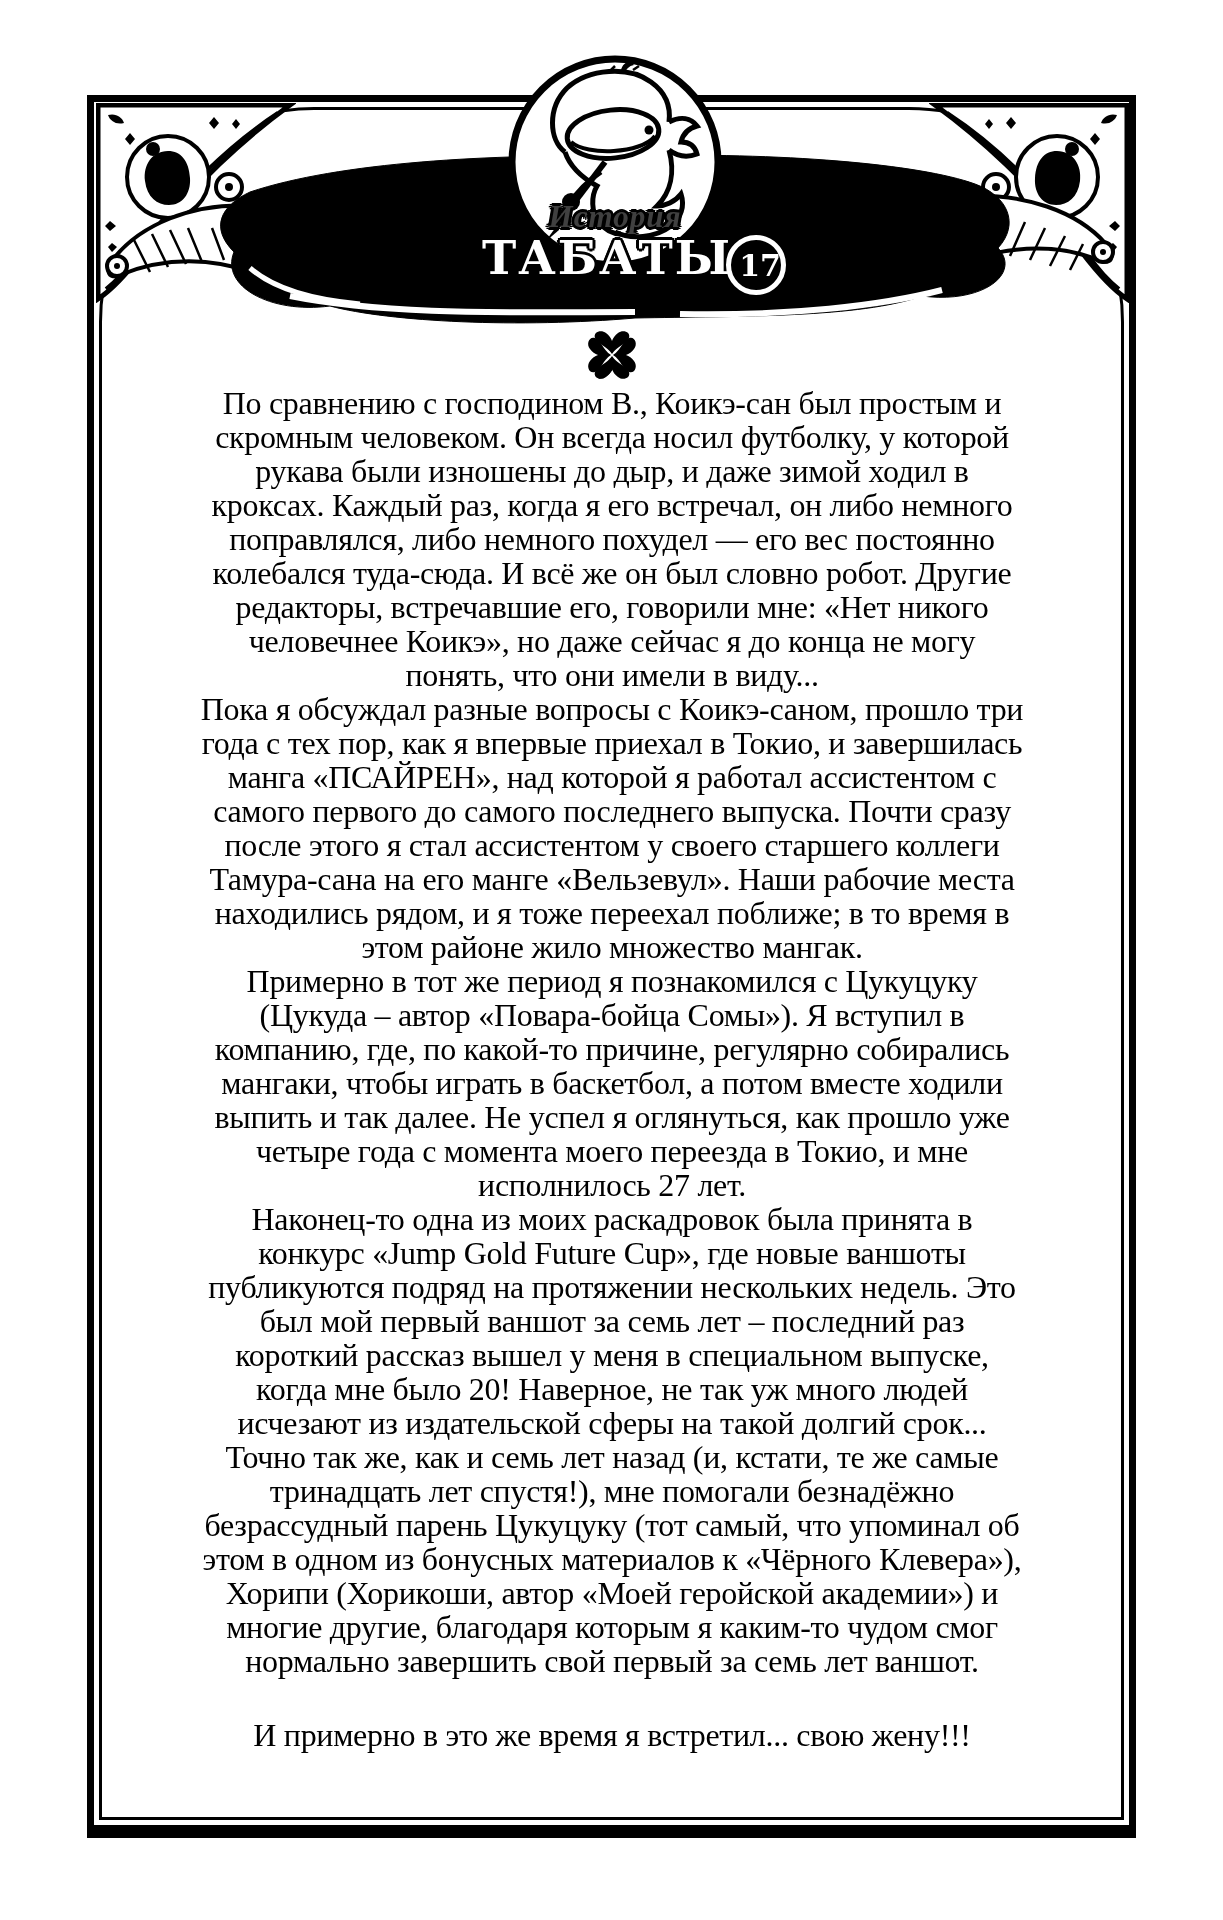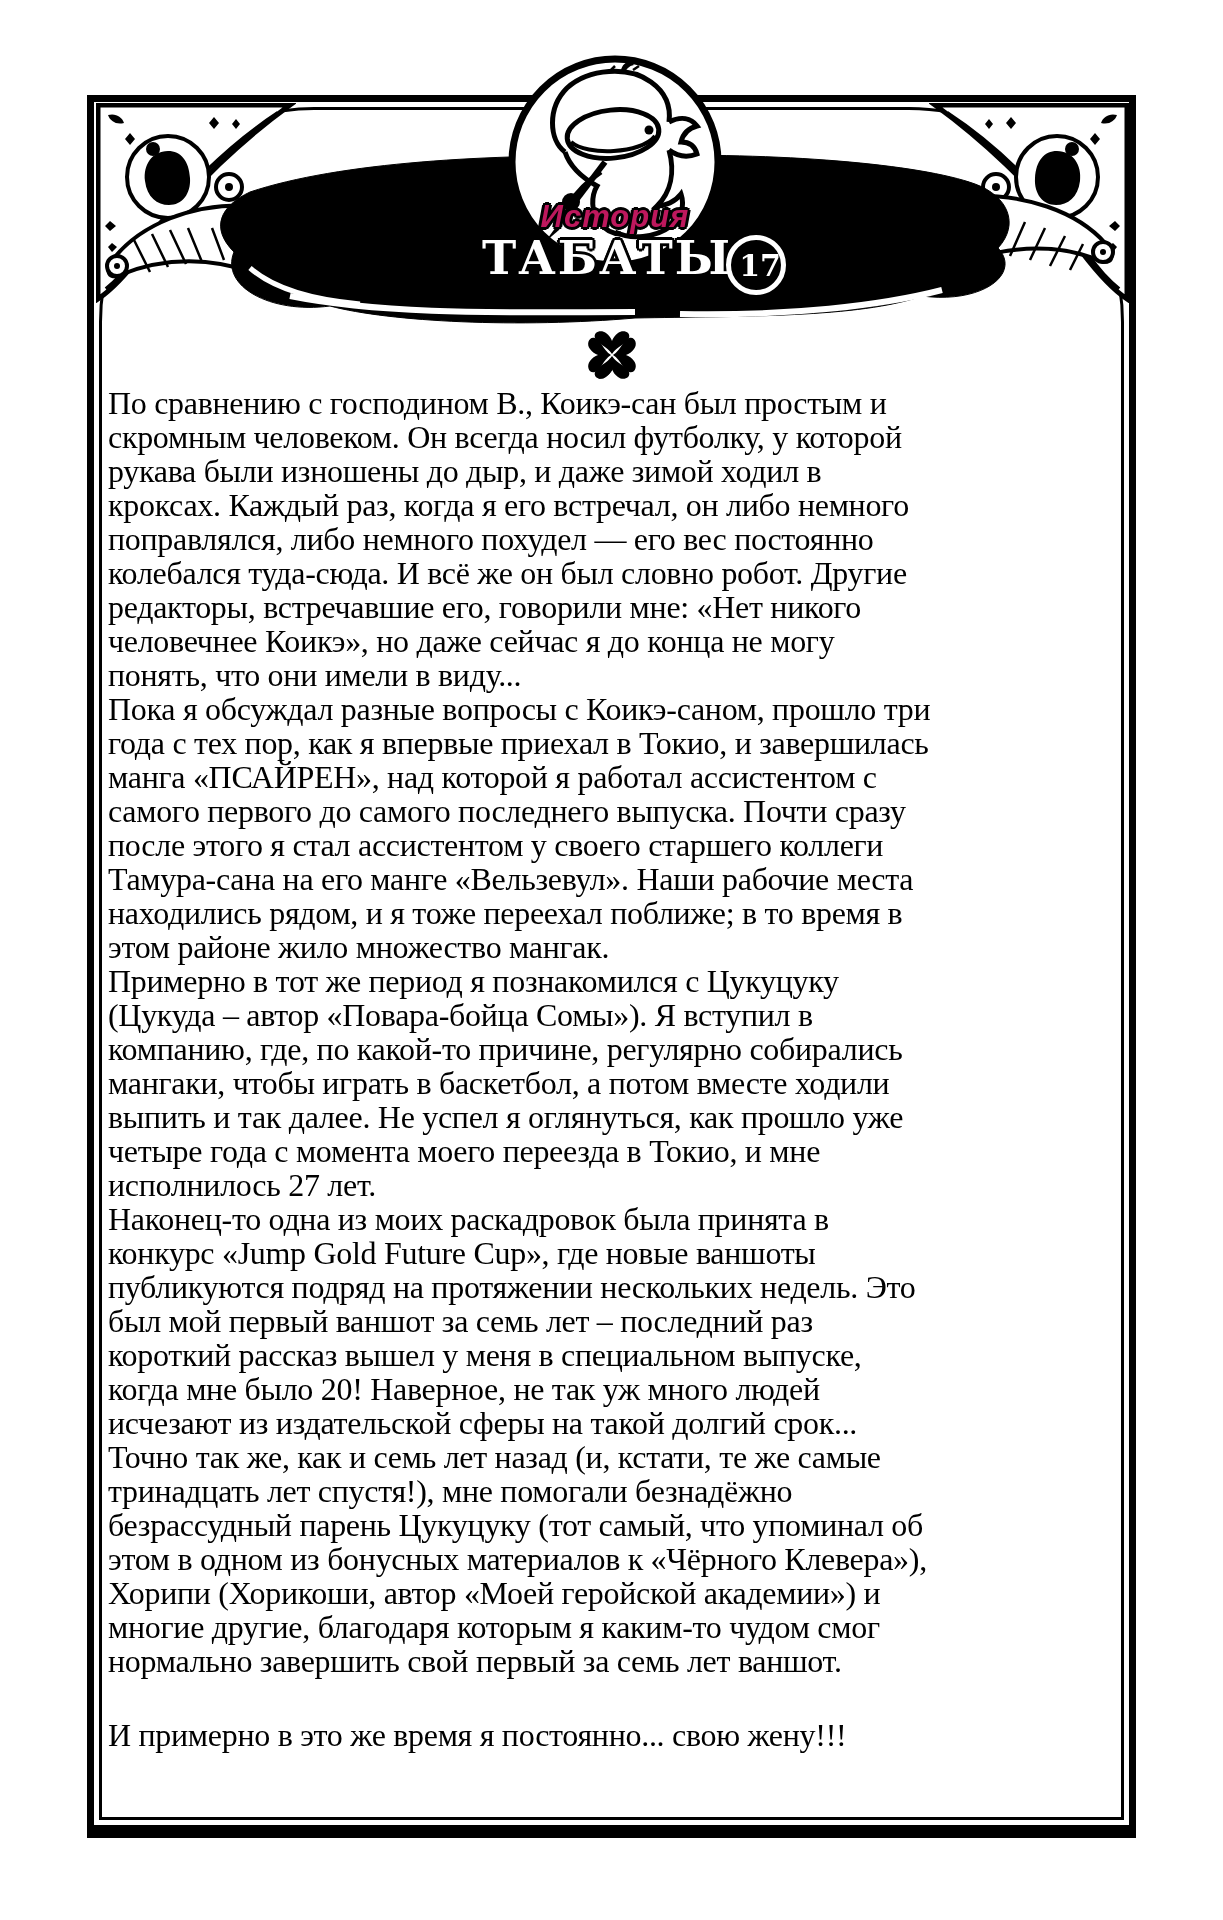--- a/index.html
+++ b/index.html
@@ -22,38 +22,38 @@
   .banner{position:absolute;left:90px;top:148px;width:1045px;height:200px;}
   .logo{position:absolute;left:505px;top:44px;width:220px;height:240px;}
   .outlined{
     text-shadow:
       -2px -2px 0 #000, 0 -3px 0 #000, 2px -2px 0 #000,
       -3px 0 0 #000, 3px 0 0 #000,
       -2px 2px 0 #000, 0 3px 0 #000, 2px 2px 0 #000;
   }
   .title-istoria{
     position:absolute;left:472px;top:200px;width:286px;text-align:center;
-    font-family:Liberation Sans, sans-serif;font-weight:bold;font-style:italic;
-    font-size:31px;line-height:33px;color:#be185d;letter-spacing:1px;
+    font-family:Liberation Serif, serif;font-weight:bold;font-style:italic;
+    font-size:31px;line-height:33px;color:#404040;letter-spacing:1px;
   }
   .title-tabaty{
     position:absolute;left:447px;top:233px;width:320px;text-align:center;
     font-family:"DejaVu Serif", serif;font-weight:bold;
     font-size:46px;line-height:50px;color:#fff;letter-spacing:2px;
   }
   .badge-17{
     position:absolute;left:726px;top:235px;width:50px;height:50px;
     border:5px solid #fff;border-radius:50%;background:#000;color:#fff;
     display:flex;align-items:center;justify-content:flex-end;
     font-family:"DejaVu Serif", serif;font-weight:bold;font-size:30px;
   }
   .clover{position:absolute;left:585px;top:328px;width:54px;height:54px;}
   .content{
     position:absolute;left:108px;top:386px;width:1008px;
-    font-size:32px;line-height:34px;letter-spacing:-0.3px;
+    font-size:32px;line-height:34px;letter-spacing:-0.3px;text-align:center;
   }
   .para{white-space:pre-line;}
   .closing{white-space:pre-line;margin-top:40px;}
 </style>
 </head>
 <body>
 
 <div class="frame">
   <div class="frame-inner"></div>
 </div>
@@ -175,14 +175,14 @@
 короткий рассказ вышел у меня в специальном выпуске,
 когда мне было 20! Наверное, не так уж много людей
 исчезают из издательской сферы на такой долгий срок...
 Точно так же, как и семь лет назад (и, кстати, те же самые
 тринадцать лет спустя!), мне помогали безнадёжно
 безрассудный парень Цукуцуку (тот самый, что упоминал об
 этом в одном из бонусных материалов к «Чёрного Клевера»),
 Хорипи (Хорикоши, автор «Моей геройской академии») и
 многие другие, благодаря которым я каким-то чудом смог
 нормально завершить свой первый за семь лет ваншот.</div>
-  <div class="closing">И примерно в это же время я постоянно... свою жену!!!</div>
+  <div class="closing">И примерно в это же время я встретил... свою жену!!!</div>
 </div>
 
 </body></html>

